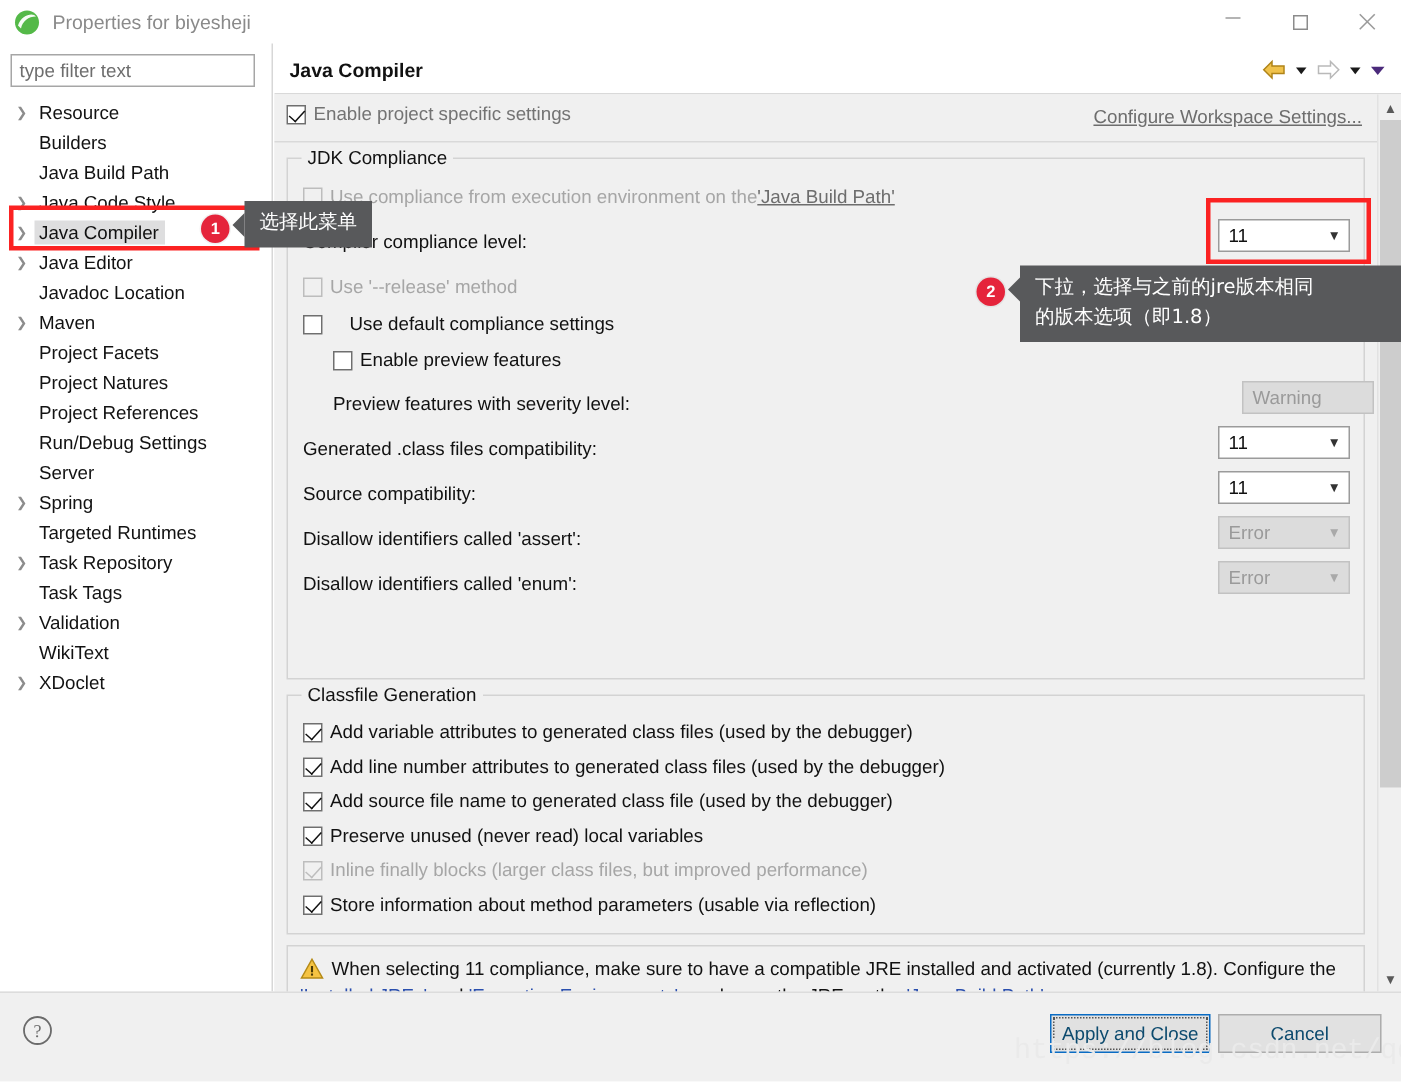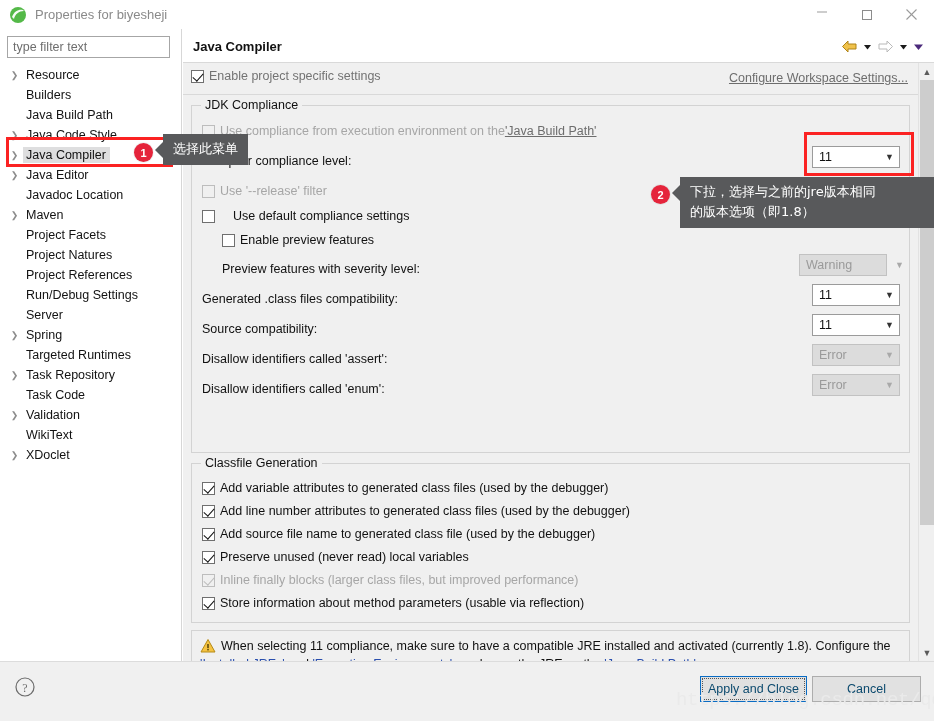--- a/index.html
+++ b/index.html
@@ -292,21 +292,21 @@
         <div class="tree-item">
           <span class="tree-arrow empty">❯</span>
           <span class="tree-label">Targeted Runtimes</span>
         </div>
         <div class="tree-item">
           <span class="tree-arrow">❯</span>
           <span class="tree-label">Task Repository</span>
         </div>
         <div class="tree-item">
           <span class="tree-arrow empty">❯</span>
-          <span class="tree-label">Task Code</span>
+          <span class="tree-label">Task Tags</span>
         </div>
         <div class="tree-item">
           <span class="tree-arrow">❯</span>
           <span class="tree-label">Validation</span>
         </div>
         <div class="tree-item">
           <span class="tree-arrow empty">❯</span>
           <span class="tree-label">WikiText</span>
         </div>
         <div class="tree-item">
@@ -374,38 +374,38 @@
           <div class="row" style="top:44px;">
             <span>Compiler compliance level:</span>
           </div>
           <div class="combo" style="left:620px; top:40px;">
             <span>11</span>
             <span class="chev">▼</span>
           </div>
 
           <div class="row" style="top:74px;">
             <span class="cbx disabled"></span>
-            <span class="dim">Use '--release' filter</span>
+            <span class="dim">Use '--release' method</span>
           </div>
 
           <div class="row" style="top:99px;gap:13px;">
             <span class="cbx"></span>
             <span>Use default compliance settings</span>
           </div>
 
           <div class="row" style="top:123px; left:30px;">
             <span class="cbx"></span>
             <span>Enable preview features</span>
           </div>
 
           <div id="compliance-rows">
               <div class="row" style="top: 152px; left: 30px;">
                 <span>Preview features with severity level:</span>
               </div>
-              <div class="combo disabled" style="left: 607px; top: 148px; gap: 43px;">
+              <div class="combo disabled" style="left: 636px; top: 148px; gap: 43px;">
                 <span>Warning</span>
                 <span class="chev">▼</span>
               </div>
               <div class="row" style="top: 182px; left: 10px;">
                 <span>Generated .class files compatibility:</span>
               </div>
               <div class="combo" style="left: 620px; top: 178px;">
                 <span>11</span>
                 <span class="chev">▼</span>
               </div>

